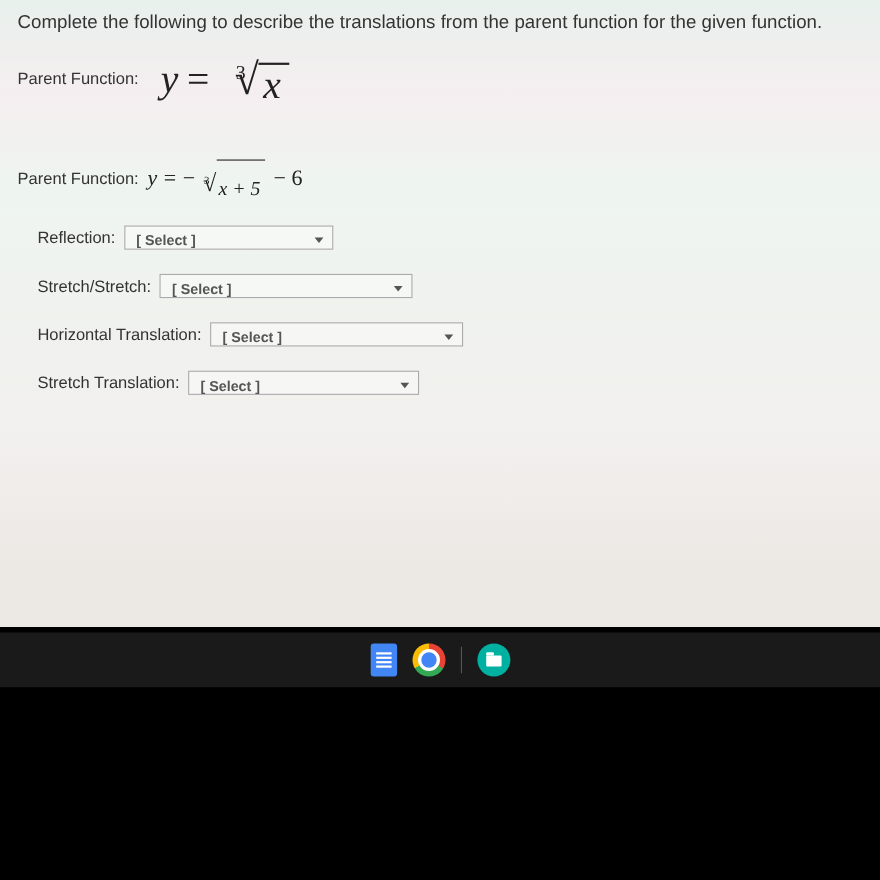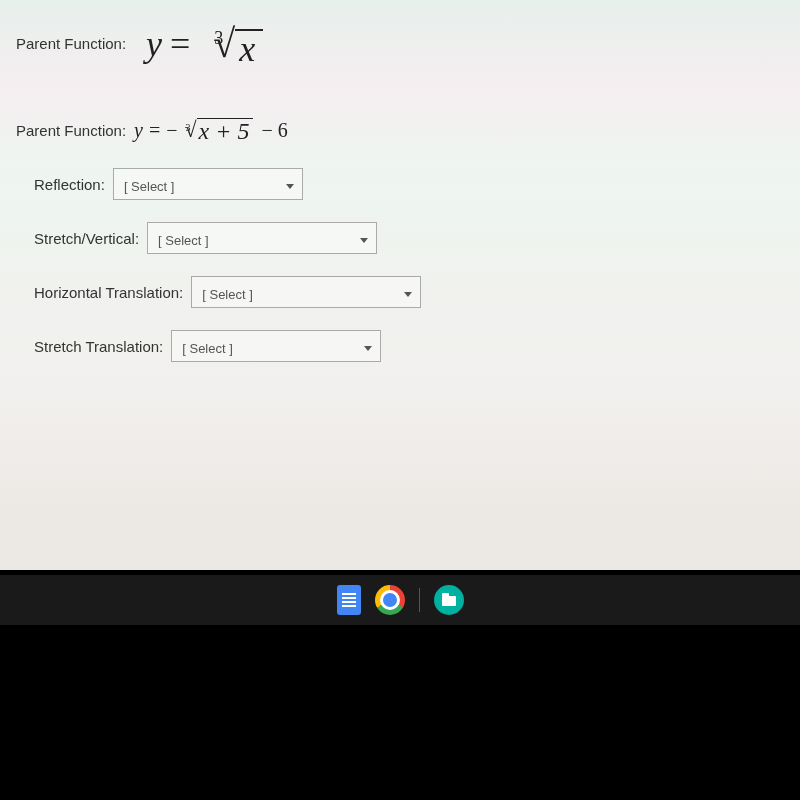--- a/index.html
+++ b/index.html
@@ -96,44 +96,45 @@
     top: -10px;
     left: 6px;
     font-style: normal;
   }
   .radical-small {
     font-size: 22px;
     font-style: normal;
   }
   .radicand-small {
     border-top: 1.5px solid #222;
-    padding: 0 4px 0 2px;
+    padding: 16px 4px 0 2px;
     line-height: 1;
-    font-size: 24px;
+    font-size: 18px;
   }
   .upright { font-style: normal; }
   .select-row {
     display: flex;
     align-items: center;
     margin: 0 0 22px 18px;
     text-align: right;
   }
   .select-box {
     border: 1px solid #aaa;
     background: rgba(255,255,255,0.4);
-    height: 32px;
+    height: 22px;
     display: flex;
     align-items: center;
     justify-content: space-between;
     padding: 4px 8px 0 10px;
     margin-left: 8px;
     font-size: 13px;
     color: #555;
     box-sizing: border-box;
     position: relative;
+    font-weight: bold;
   }
   .select-box .caret {
     width: 0; height: 0;
     border-left: 4px solid transparent;
     border-right: 4px solid transparent;
     border-top: 5px solid #555;
     margin-left: 10px;
   }
   .w1 { width: 190px; }
   .w2 { width: 230px; }
@@ -213,20 +214,21 @@
     position:absolute;
     top:625px;left:0;width:800px;height:175px;
     background:#000;
   }
 </style>
 </head>
 <body>
 
 <div class="screen">
 
+  <div class="prompt">Complete the following to describe the translations from the parent function for the given function.</div>
 
   <div class="row parent-row">
     <span class="label parent-label">Parent Function:</span>
     <span class="math-big">
       <span>y</span>
       <span style="margin:0 8px;font-style:normal">=</span>
       <span class="cuberoot-big">
         <span class="root-index-big upright">3</span>
         <span class="radical-big">√</span>
         <span class="radicand-big">x</span>
@@ -251,21 +253,21 @@
 
   <div class="select-row">
     <span class="label">Reflection:</span>
     <div class="select-box w1">
       <span>[ Select ]</span>
       <span class="caret"></span>
     </div>
   </div>
 
   <div class="select-row">
-    <span class="label">Stretch/Vertical:</span>
+    <span class="label">Stretch/Stretch:</span>
     <div class="select-box w2">
       <span>[ Select ]</span>
       <span class="caret"></span>
     </div>
   </div>
 
   <div class="select-row">
     <span class="label">Horizontal Translation:</span>
     <div class="select-box w3">
       <span>[ Select ]</span>

